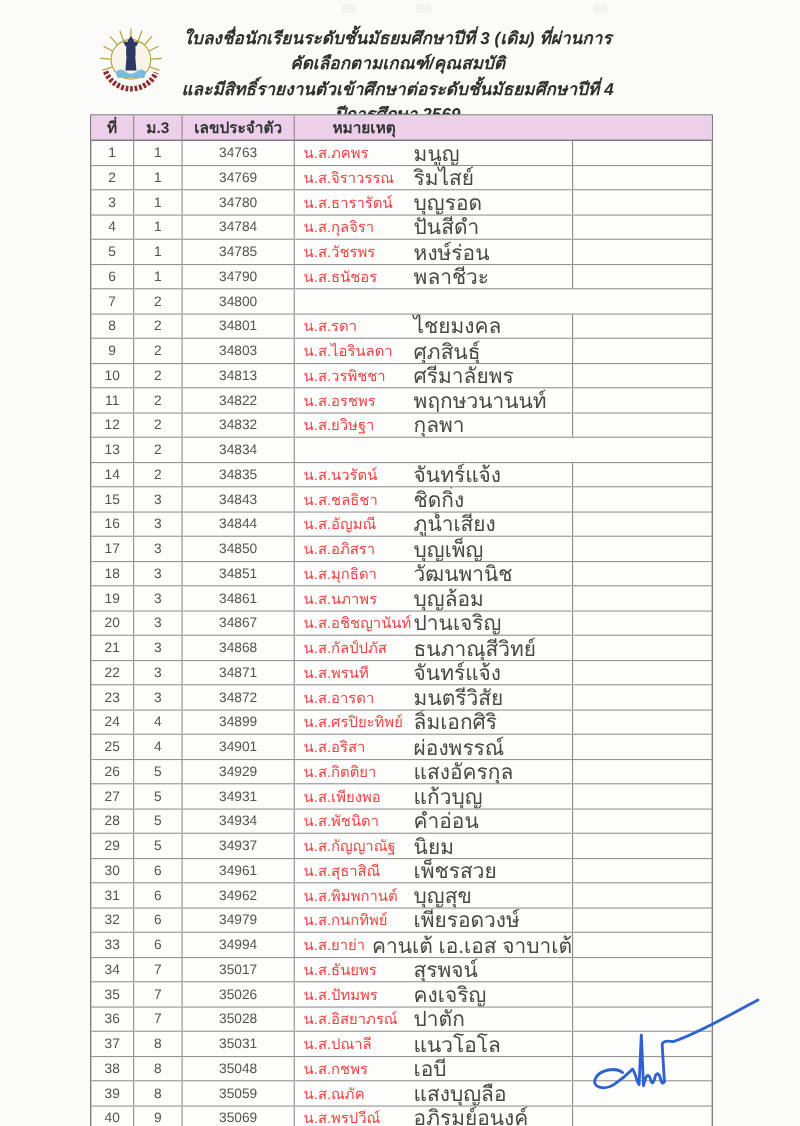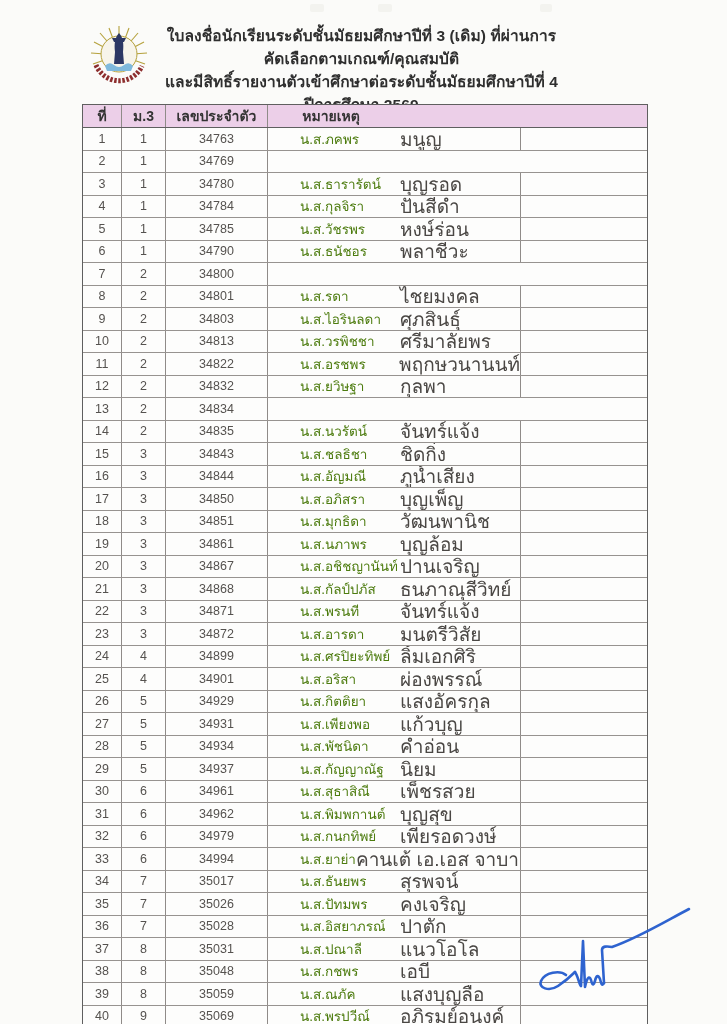--- a/index.html
+++ b/index.html
@@ -7,21 +7,21 @@
     width:727px;height:1024px;
     background:#fbfbf9;
     font-family:"Liberation Sans","DejaVu Sans",sans-serif;
     position:relative;
     overflow:hidden;
     color:#3c3c3c;
   }
   .page{position:absolute;inset:0;}
 
   
-  .doc-header{position:absolute;top:24px;left:0;width:625px;}
+  .doc-header{position:absolute;top:24px;left:0;width:625px;font-style:italic;}
   .header-row{display:flex;align-items:flex-start;}
   .logo-wrap{width:70px;margin-left:88px;flex:0 0 auto;}
   .title-block{flex:1 1 auto;text-align:center;padding-right:60px;}
   .title-line{
     font-size:15.5px;font-weight:bold;color:#2e2e2e;
     line-height:23px;letter-spacing:.1px;
   }
   .subtitle-line{
     width:727px;text-align:center;font-size:15.5px;font-weight:bold;
     color:#2e2e2e;line-height:23px;margin-top:1px;
@@ -48,21 +48,21 @@
     box-sizing:border-box;overflow:hidden;white-space:nowrap;
   }
   .c:last-child{border-right:none;}
   .col-no{width:39px;flex:0 0 auto;}
   .col-m3{width:44px;flex:0 0 auto;}
   .col-id{width:102px;flex:0 0 auto;}
   .col-name{flex:1 1 auto;justify-content:flex-start;padding-left:8px;}
   .col-note{width:126px;flex:0 0 auto;}
   .thead .c{font-size:14px;color:#333;height:22px;}
   .trow:not(.thead) .c{height:21.5px;}
-  .fn{display:inline-block;width:100px;font-size:13.5px;color:#4d7c0f;margin-left:24px;}
+  .fn{display:inline-block;width:100px;font-size:13.5px;color:#ef4444;}
   .ln{display:inline-block;font-size:19px;color:#4a4744;}
 
   
   .sig{position:absolute;left:0;top:0;pointer-events:none;}
 
   
   .smudge{position:absolute;top:4px;height:8px;background:#f3f3ef;border-radius:2px;}
 </style>
 </head>
 <body>
@@ -122,20 +122,24 @@
         <span class="fn">น.ส.ภคพร</span>
             <span class="ln">มนูญ</span>
       </div>
       <div class="c col-note"></div>
     </div>
 
     <div class="trow">
       <div class="c col-no">2</div>
       <div class="c col-m3">1</div>
       <div class="c col-id">34769</div>
+      <div class="c col-name">
+        <span class="fn">น.ส.จิราวรรณ</span>
+            <span class="ln">ริมไสย์</span>
+      </div>
       <div class="c col-note"></div>
     </div>
 
     <div class="trow">
       <div class="c col-no">3</div>
       <div class="c col-m3">1</div>
       <div class="c col-id">34780</div>
       <div class="c col-name">
         <span class="fn">น.ส.ธารารัตน์</span>
             <span class="ln">บุญรอด</span>

